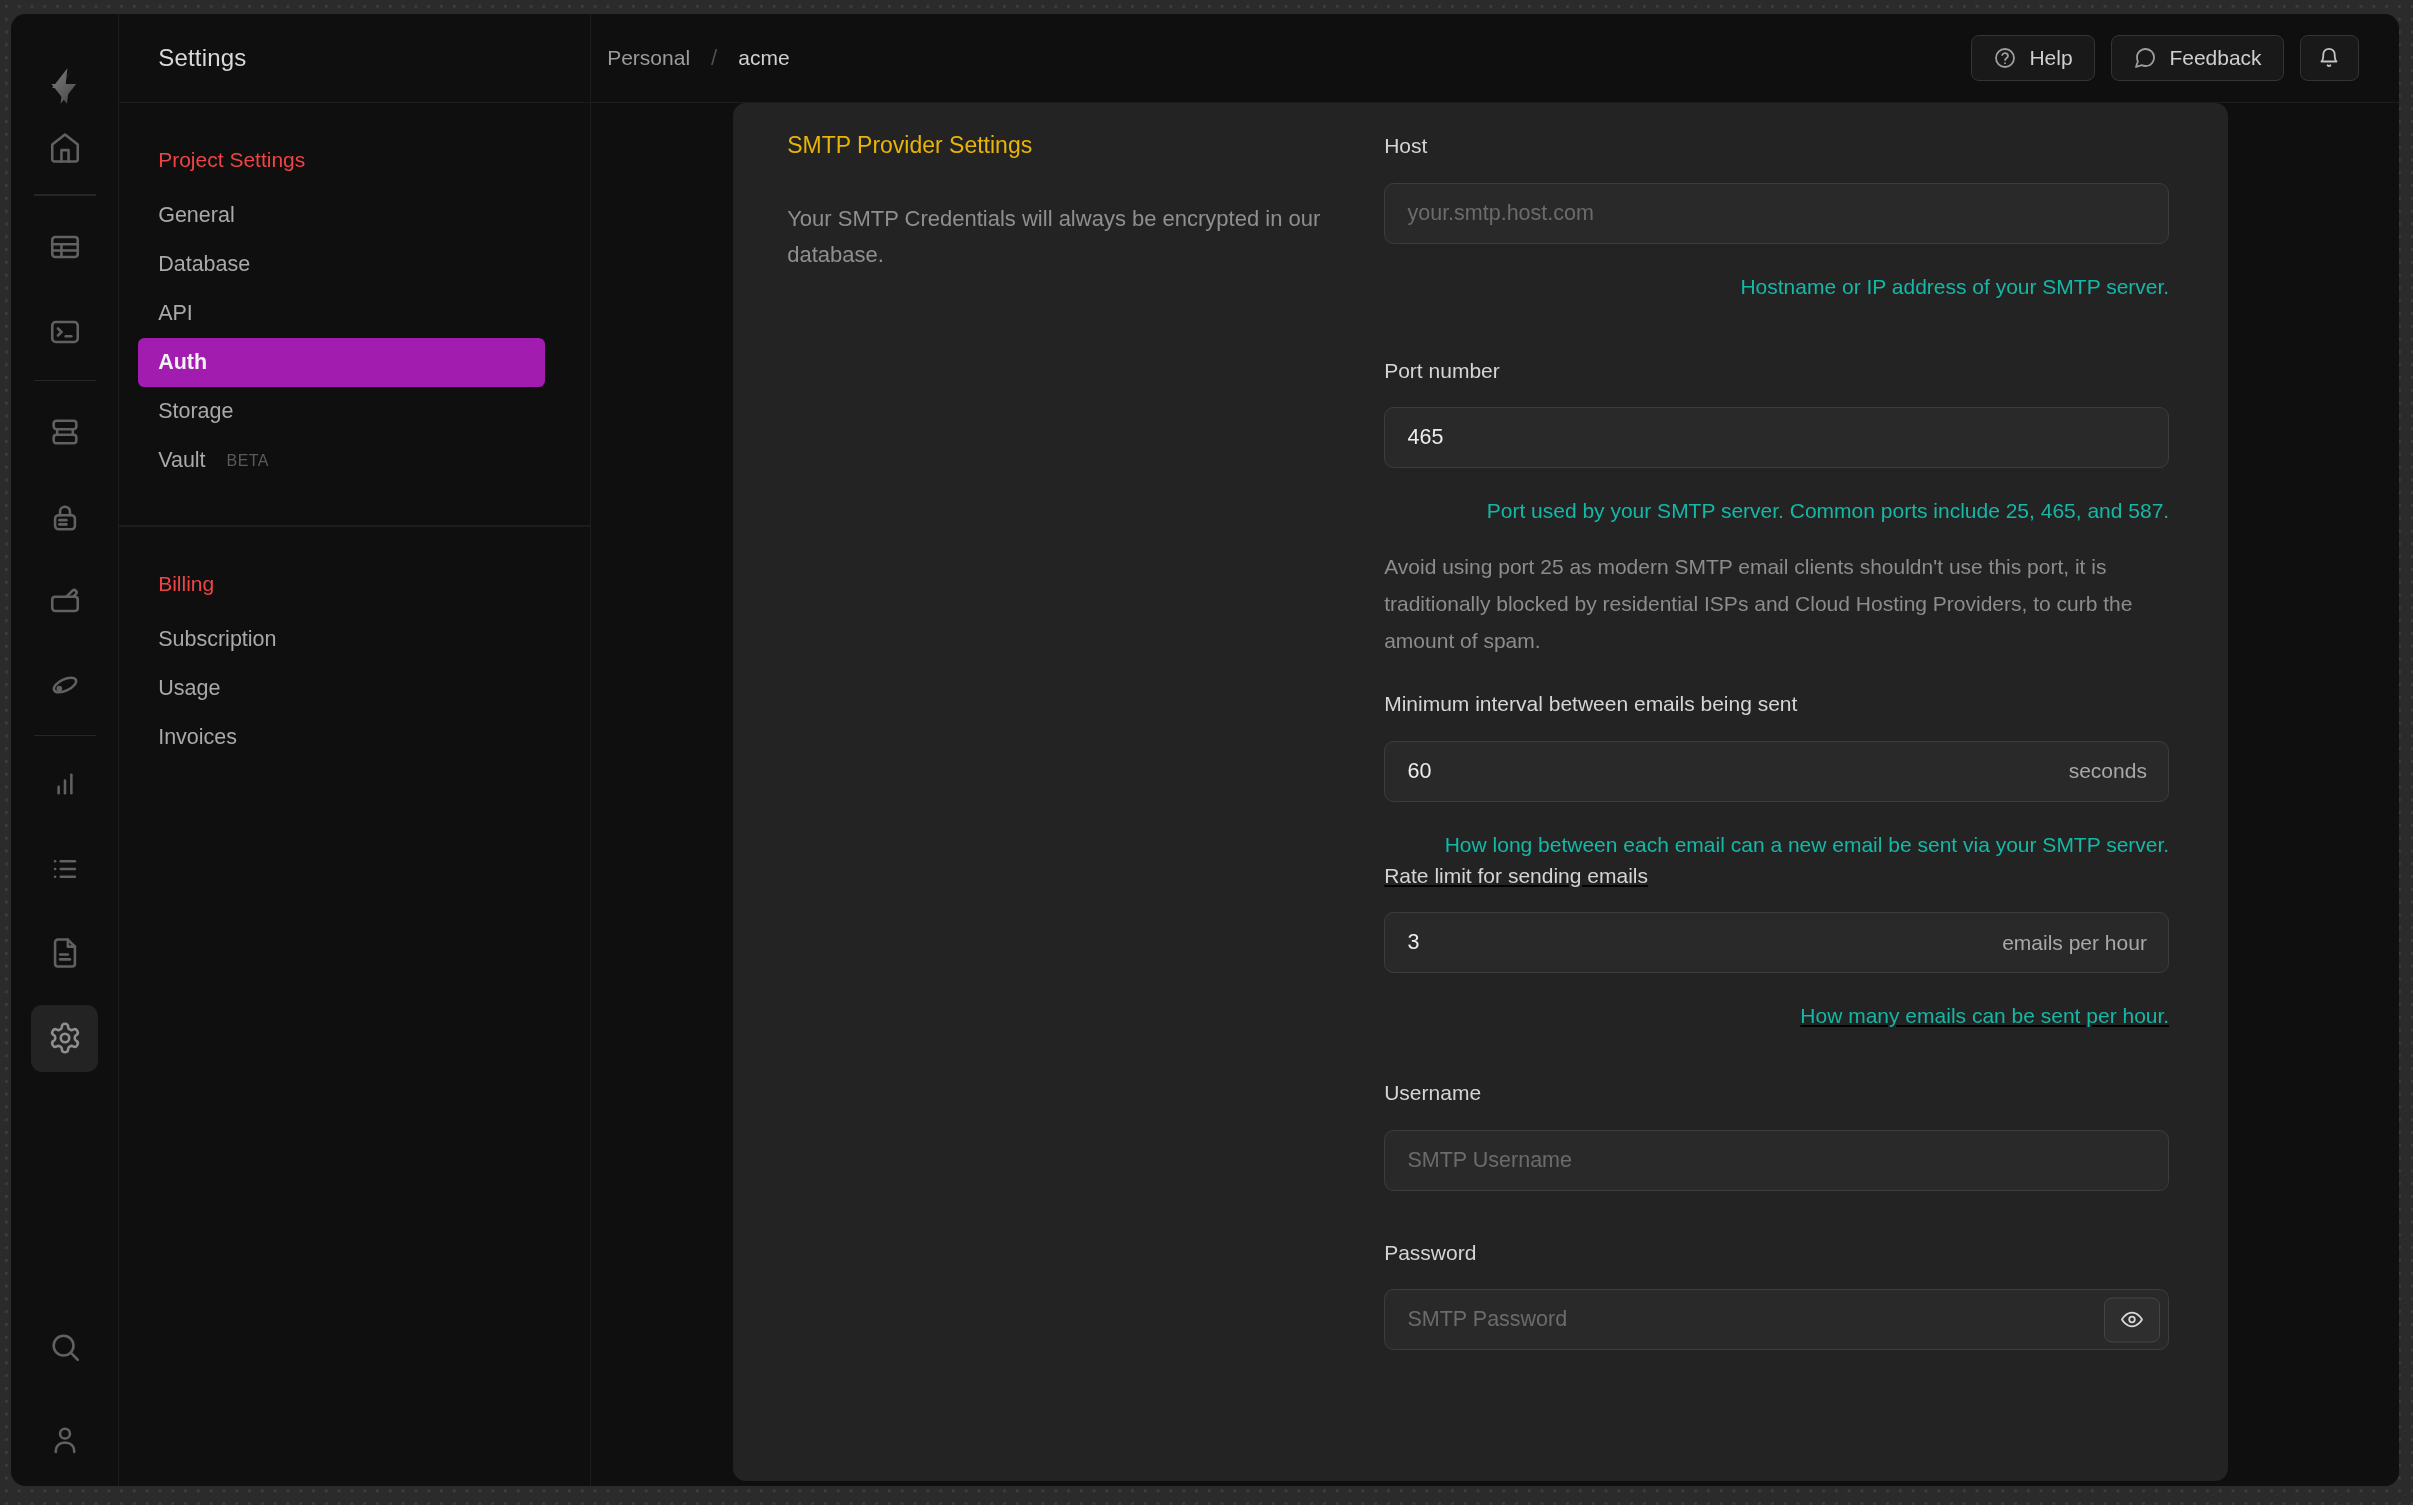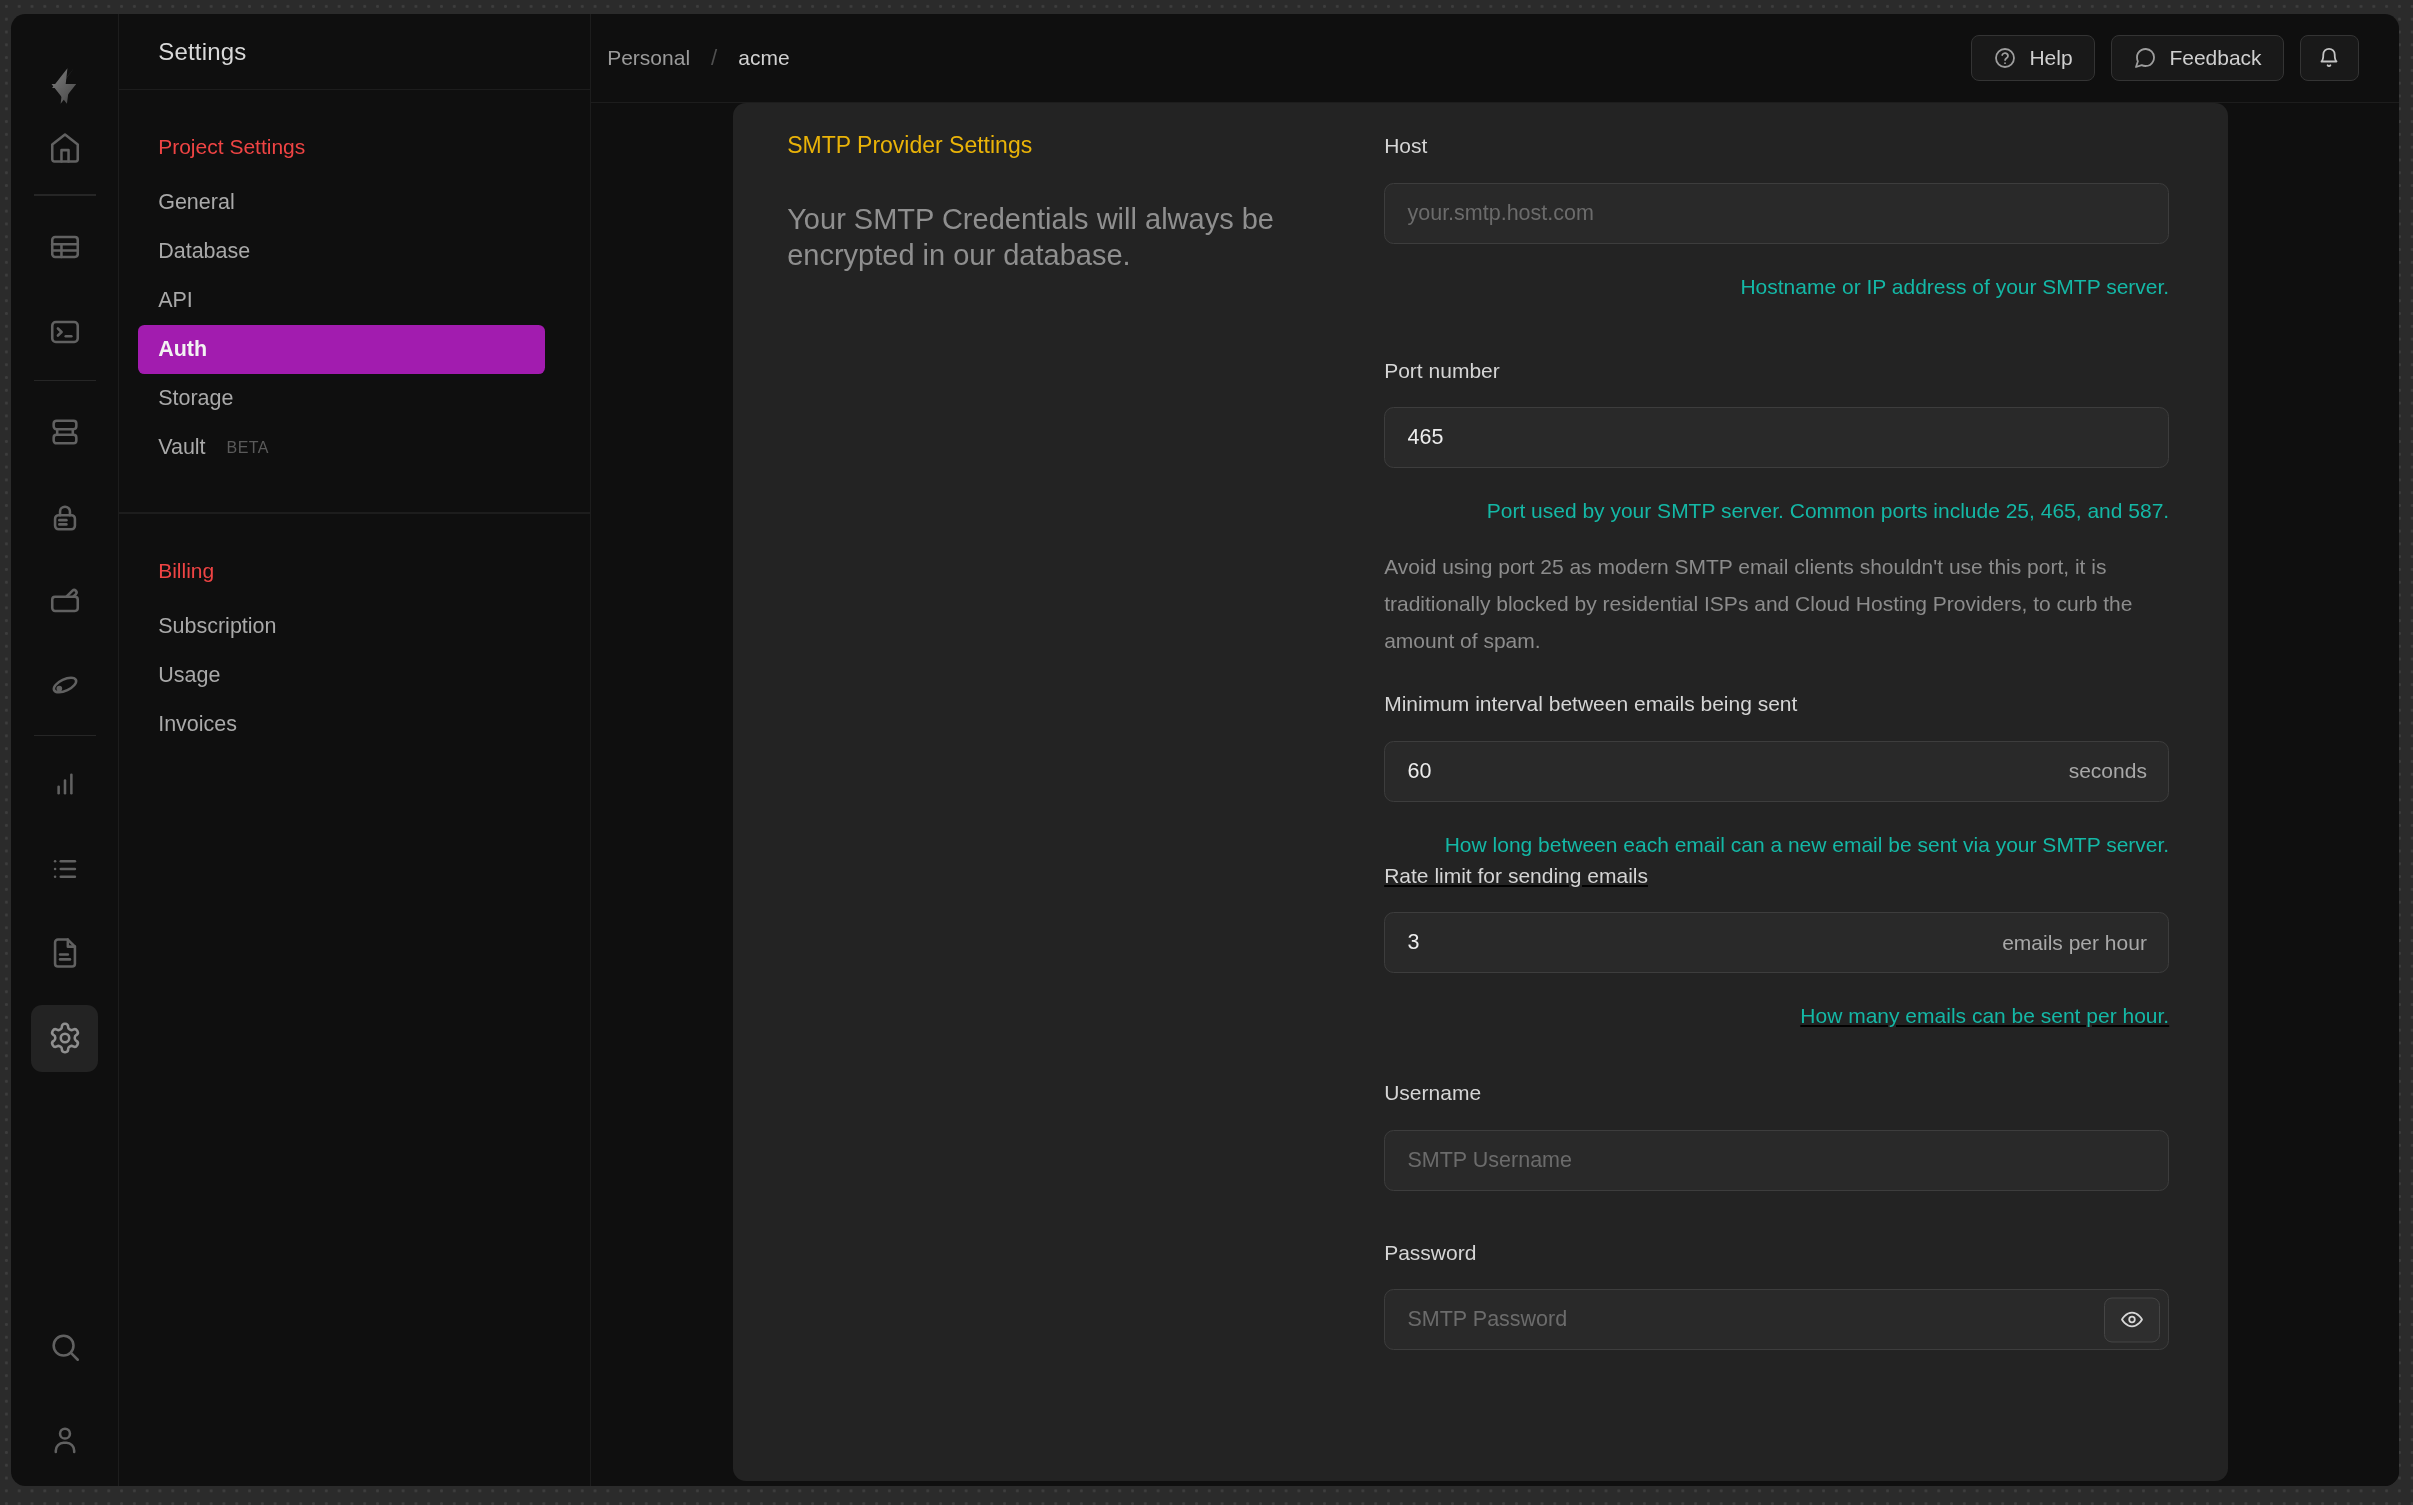--- a/index.html
+++ b/index.html
@@ -19,21 +19,21 @@
   
   .rail{width:107px;flex:none;border-right:1.6px solid #1d1d1d;display:flex;flex-direction:column;align-items:center;}
   .logo{width:42px;height:42px;margin-top:51px;display:flex;align-items:center;justify-content:center;}
   .rail-btn{width:67px;height:67px;flex:none;border-radius:11.2px;display:flex;align-items:center;justify-content:center;color:#616161;background:transparent;border:none;cursor:pointer;}
   .rail-btn svg{width:34px;height:34px;}
   .rail-btn.active{background:#232323;color:#8f8f8f;}
   .rail-divider{width:62px;height:1.6px;background:#262626;flex:none;}
   .rail-spacer{flex:1;}
   
   .sidebar{width:472px;flex:none;border-right:1.6px solid #1d1d1d;display:flex;flex-direction:column;box-sizing:border-box;}
-  .sidebar-header{height:76px;flex:none;border-bottom:1.6px solid #1d1d1d;display:flex;align-items:center;padding-left:39px;box-sizing:border-box;}
+  .sidebar-header{height:89px;flex:none;border-bottom:1.6px solid #1d1d1d;display:flex;align-items:center;padding-left:39px;box-sizing:border-box;}
   .sidebar-title{font-size:24px;color:#d9d9d9;letter-spacing:0.2px;}
   .nav-header{margin:45px 0 19px 39px;font-size:21px;color:#ef4444;}
   .nav-item{height:49px;display:flex;align-items:center;margin:0 45px 0 19px;padding-left:20px;border-radius:6.4px;font-size:21.5px;color:#a9a9a9;cursor:pointer;}
   .nav-item.active{background:#a21caf;color:#f2f2f2;font-weight:700;}
   .badge{font-size:16px;color:#5a5a5a;margin-left:21px;letter-spacing:0.4px;}
   .sidebar-divider{height:1.6px;background:#1d1d1d;margin-top:40px;flex:none;}
   
   .main{flex:1;display:flex;flex-direction:column;min-width:0;}
   .topbar{height:89px;flex:none;border-bottom:1.6px solid #1d1d1d;display:flex;align-items:center;padding:0 40px 0 16px;box-sizing:border-box;}
   .crumbs{display:flex;align-items:center;font-size:21px;}
@@ -43,21 +43,21 @@
   .tb-actions{margin-left:auto;display:flex;align-items:center;gap:16px;}
   .tb-btn{height:46px;border-radius:8px;border:1.6px solid #343434;background:#191919;color:#cfcfcf;display:flex;align-items:center;gap:12.8px;padding:0 21px;font-size:21px;font-family:inherit;cursor:pointer;}
   .tb-btn svg{width:24px;height:24px;color:#9d9d9d;flex:none;}
   .bell-btn{width:59px;justify-content:center;padding:0;}
   .bell-btn svg{color:#c4c4c4;}
   .content{flex:1;position:relative;background:#0f0f0f;overflow:hidden;}
   
   .card{position:absolute;left:142px;top:0;width:1495px;height:calc(100% - 4.8px);background:#232323;border-radius:12.8px;box-sizing:border-box;display:flex;padding:0 59px 0 54px;}
   .info-col{width:559px;flex:none;padding-top:29px;box-sizing:border-box;}
   .card-title{font-size:23px;font-weight:400;color:#eab308;margin:0;}
-  .card-desc{margin:42px 0 0 0;font-size:29px;line-height:36px;color:#8f8f8f;max-width:543px;}
+  .card-desc{margin:42px 0 0 0;font-size:22px;line-height:36px;color:#8f8f8f;max-width:543px;}
   .form-col{width:785px;margin-left:auto;padding-top:30px;box-sizing:border-box;}
   .field{margin:0;}
   .field--port{margin-top:53px;}
   .field--interval{margin-top:32px;}
   .field--rate{text-decoration:underline;}
   .field--username{margin-top:46px;}
   .field--password{margin-top:49px;}
   .f-label{display:block;font-size:21px;color:#d5d5d5;line-height:25.5px;}
   .input-wrap{position:relative;margin-top:24px;}
   .text-input{width:100%;height:61px;background:#292929;border:1.6px solid #3d3d3d;border-radius:9.6px;padding:0 22.3px;font-size:21.5px;color:#ededed;box-sizing:border-box;font-family:inherit;outline:none;}

